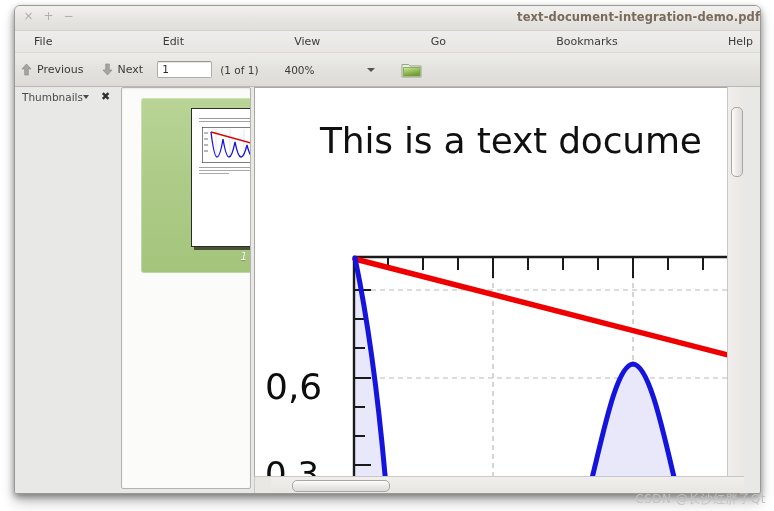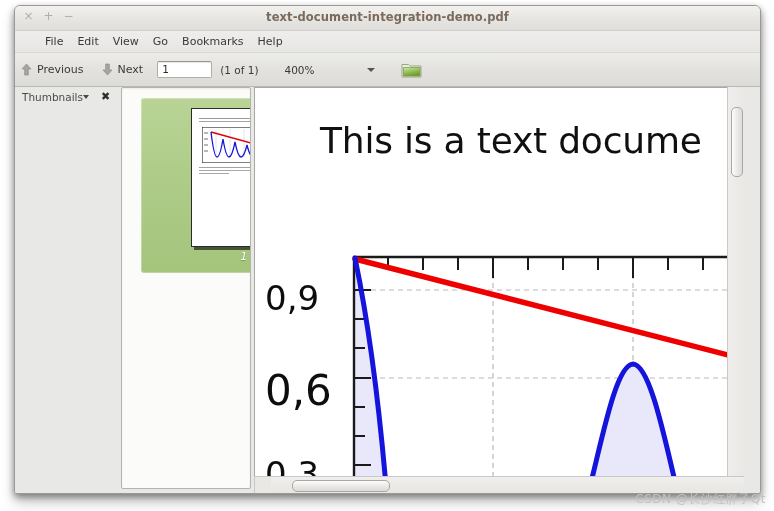--- a/index.html
+++ b/index.html
@@ -50,36 +50,37 @@
     color: #b0afaa;
     line-height: 14px;
     width: 11px;
     text-align: center;
     cursor: default;
     font-family: "DejaVu Sans", sans-serif;
   }
   .title {
     position: absolute;
     left: 0; right: 0; top: 4px;
-    text-align: center;
+    text-align: right;
     font-size: 11.5px;
     font-weight: bold;
     color: #7a6a5c;
     letter-spacing: 0.1px;
   }
 
   
   .menubar {
     height: 21px;
     background: linear-gradient(to bottom, #eeedeb 0%, #e7e6e3 100%);
     border-bottom: 1px solid #dad9d5;
     display: flex;
     align-items: center;
-    padding-left: 23px;
-    flex: 0 0 auto;
+    padding-left: 12px;
+    flex: 0 0 auto;
+    justify-content: space-between;
   }
   .menuitem {
     font-size: 11px;
     color: #3a3a38;
     padding: 2px 7px;
     border-radius: 2px;
     cursor: default;
     white-space: nowrap;
   }
 
@@ -528,22 +529,21 @@
 
                 <path d="M30 11 L640 168" stroke="#ee0000" stroke-width="5.5" fill="none" stroke-linecap="round"></path>
 
                 <path d="M30 10
                          C 40 58, 52 128, 62 250" stroke="#1414dc" stroke-width="5" fill="none" stroke-linecap="round"></path>
                 <path d="M262 250
                          C 276 198, 290 117, 308 116
                          C 326 117, 341 198, 354 250" stroke="#1414dc" stroke-width="5" fill="none" stroke-linecap="round"></path>
               </svg>
 
-              <div style="position:absolute;left:-60px;top:30px;font-size:34px;color:#0d0d0d;">0,9</div>
-              <div style="position:absolute;left:-60px;top:118px;font-size:42px;color:#0d0d0d;">0,6</div>
+              <div style="position:absolute;left:-60px;top:118px;font-size:36px;color:#0d0d0d;">0,6</div>
               <div style="position:absolute;left:-60px;top:206px;font-size:34px;color:#0d0d0d;">0,3</div>
             </div>
           </div>
 
           <div class="vscroll">
             <div class="vthumb"></div>
           </div>
         </div>
 
         <div class="hscrollrow">

